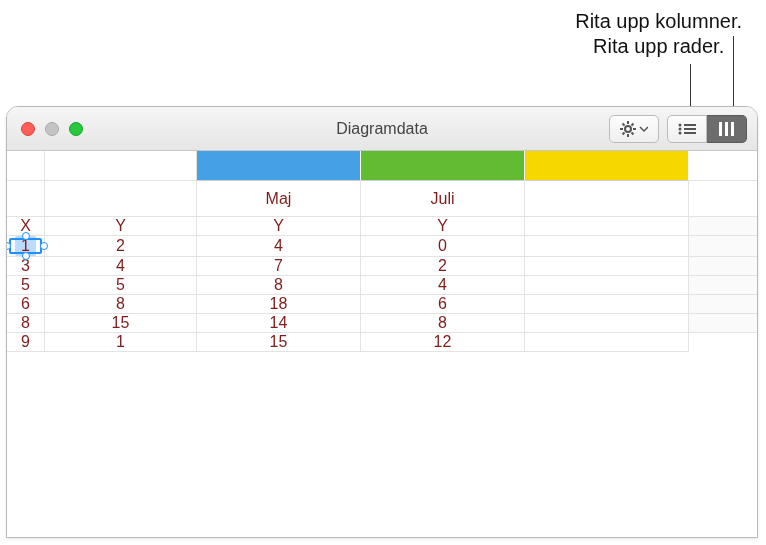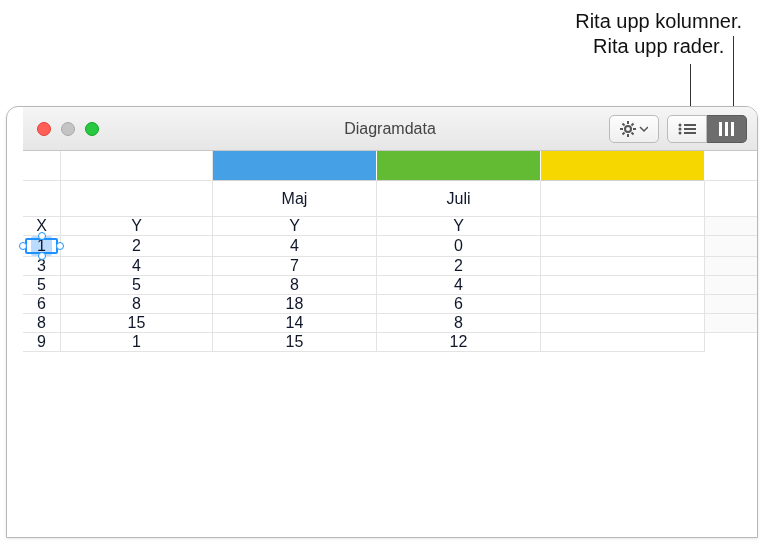--- a/index.html
+++ b/index.html
@@ -4,40 +4,40 @@
 <style>
   * { box-sizing: border-box; margin: 0; padding: 0; }
   html, body { width: 766px; height: 545px; font-family: -apple-system, "Helvetica Neue", Arial, sans-serif; background: #fff; }
   body { position: relative; }
 
   
   .callouts { position: absolute; top: 10px; right: 20px; text-align: right; font-size: 20px; color: #111; }
   .callouts .row { display: flex; justify-content: center; align-items: flex-start; margin-bottom: 2px; }
   .callout-label { padding-right: 4px; }
 
-  .window-wrap { position: absolute; top: 106px; left: 6px; width: 752px; height: 432px; border: 1px solid #b8b8b8; border-top-left-radius: 12px; border-top-right-radius: 12px; overflow: hidden; box-shadow: 0 1px 3px rgba(0,0,0,0.1); padding-left: 16px; }
+  .window-wrap { position: absolute; top: 106px; left: 6px; width: 752px; height: 432px; border: 1px solid #b8b8b8; border-top-left-radius: 12px; border-top-right-radius: 12px; overflow: hidden; box-shadow: 0 1px 3px rgba(0,0,0,0.1); }
 
   .titlebar { height: 44px; background: linear-gradient(#f5f5f5, #e6e6e6); border-bottom: 1px solid #c8c8c8; display: flex; align-items: center; position: relative; }
   .traffic { display: flex; gap: 10px; margin-left: 14px; }
   .dot { width: 14px; height: 14px; border-radius: 50%; }
   .dot.red { background: #ff5f57; border: 1px solid #e24238; }
   .dot.yellow { background: #c4c4c4; border: 1px solid #a9a9a9; }
   .dot.green { background: #28c840; border: 1px solid #13a527; }
   .title { position: absolute; left: 0; right: 0; text-align: center; color: #444; font-size: 16px; pointer-events: none; }
   .toolbar-right { margin-left: auto; display: flex; align-items: center; gap: 8px; margin-right: 10px; }
   .btn { height: 28px; border: 1px solid #bbb; border-radius: 5px; background: linear-gradient(#fdfdfd,#efefef); display: flex; align-items: center; justify-content: center; color: #444; cursor: pointer; }
   .btn.gear { width: 50px; }
   .seg { display: flex; }
   .seg .btn { border-radius: 0; }
   .seg .btn:first-child { border-top-left-radius: 5px; border-bottom-left-radius: 5px; }
   .seg .btn:last-child  { border-top-right-radius: 5px; border-bottom-right-radius: 5px; border-left: none; }
   .seg .btn.active { background: #6d6d6d; color: #fff; border-color: #5a5a5a; }
   .seg .btn { width: 40px; }
 
-  .sheet { display: grid; grid-template-columns: 38px 152px 164px 164px 164px 70px; font-size: 16px; color: #0f172a; }
+  .sheet { display: grid; grid-template-columns: 38px 152px 164px 164px 164px 70px; font-size: 16px; color: #7f1d1d; }
   .cell { border-bottom: 1px solid #e3e3e3; border-right: 1px solid #e3e3e3; display: flex; align-items: center; justify-content: center; }
   .rh { height: 36px; }  
   .colorbar { height: 30px; }
   .colorbar-cell { border-right: 1px solid #fff; border-bottom: 1px solid #d0d0d0; }
   .blank-left { background: #fff; border-right: 1px solid #e3e3e3; border-bottom: 1px solid #e3e3e3; }
   .c-blue   { background: #45a0e6; }
   .c-green  { background: #62bb32; }
   .c-yellow { background: #f7d700; }
   .rownum { background: #fafafa; color: #777; font-size: 13px; }
 

